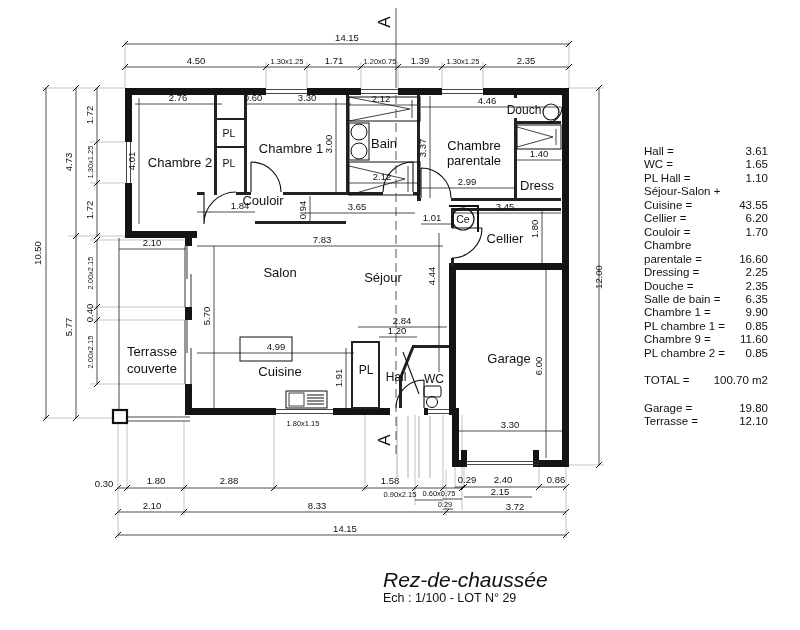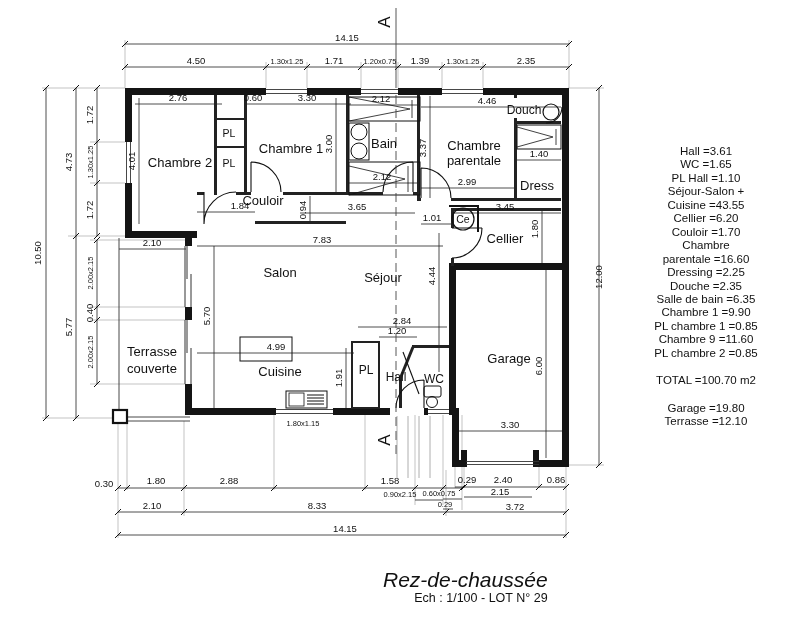--- a/index.html
+++ b/index.html
@@ -7,26 +7,26 @@
          font-family:"Liberation Sans",sans-serif;color:#111;}
   svg{position:absolute;left:0;top:0;}
   svg text{font-family:"Liberation Sans",sans-serif;fill:#111;text-anchor:middle;}
   .dim{font-size:9.5px;}
   .dimS{font-size:7.5px;}
   .room{font-size:13px;}
   .roomM{font-size:12px;}
   .roomS{font-size:10.5px;}
   .sec{font-size:17px;}
   #legend{position:absolute;left:644px;top:145px;width:124px;font-size:11.5px;line-height:13.45px;}
-  .lg-row{display:flex;justify-content:center;}
+  .lg-row{display:flex;justify-content:space-between;}
   .lg-total{margin-top:14px;}
   .lg-out1{margin-top:14px;}
   #titleblock{position:absolute;left:383px;top:568px;}
   #title-main{font-size:21px;line-height:23px;font-style:italic;}
-  .title-sub{font-size:12.5px;line-height:15px;text-align:right;}
+  .title-sub{font-size:12.5px;line-height:15px;}
 </style>
 </head>
 <body>
 
 <div id="stage">
 
 <svg width="800" height="630" viewBox="0 0 800 630">
 
   <g>
     <path stroke="#aaa" stroke-width="0.7" fill="none" d="M125,40 V88 M569,40 V88 M266,62 V88 M307,62 V88 M361,62 V88 M398,62 V88 M442,62 V88 M483,62 V88 M42,88 H125 M42,418 H119 M68,236 H125 M90,142 H125 M90,183 H125 M90,240 H185 M90,307 H185 M90,320 H185 M90,384 H185 M568,88 H604 M568,465 H604 M118,423 V538 M566,467 V538 M184,421 V516 M446,470 V516 M127,415 V490 M274,415 V490 M365,415 V490 M415,415 V505 M443,415 V505 M462,415 V510 M455,467 V488 M464,467 V488 M539,467 V488"></path>

